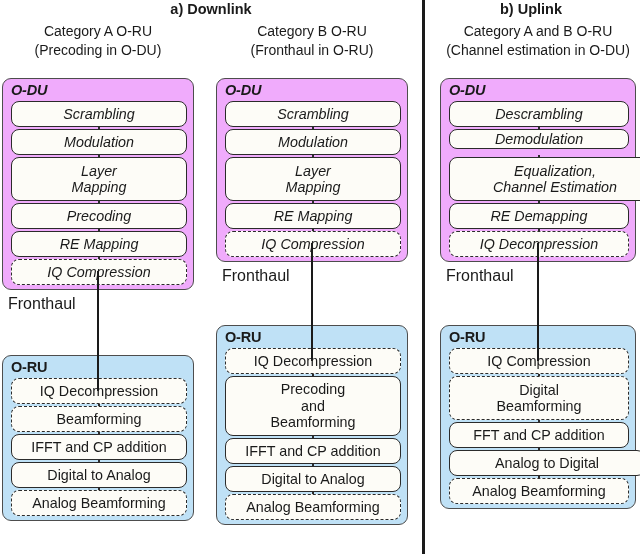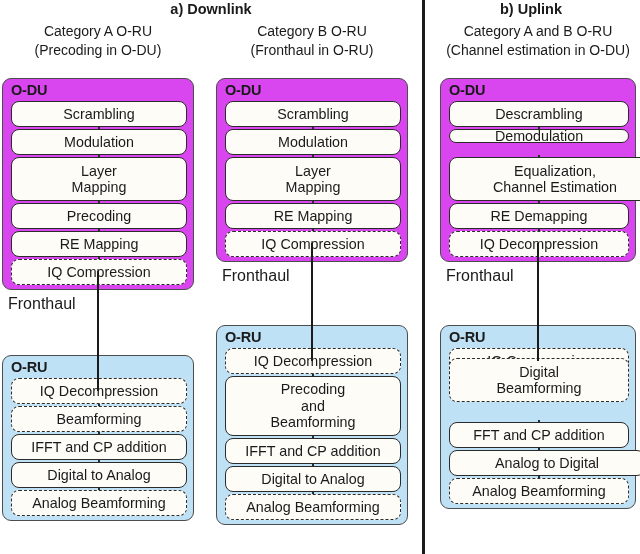--- a/index.html
+++ b/index.html
@@ -39,21 +39,21 @@
   }
 
   
   .group{
     position:absolute;
     box-sizing:border-box;
     border:1.6px solid #4d4d4d;
     border-radius:9px;
     padding:0;
   }
-  .group.odu{background:#d946ef;}
+  .group.odu{background:#f0abfc;font-style:italic;}
   .group.oru{background:#bfe1f6;}
   .group-label{
     position:absolute;
     top:3px;left:8px;
     font-size:14.5px;
     font-weight:bold;
     letter-spacing:-0.2px;
     line-height:16px;
   }
 
@@ -170,34 +170,34 @@
     <div class="fh-line" style="left: 311px; top: 243px; height: 118px;"></div>
     <div class="fh-label" style="left: 222px; top: 268px;">Fronthaul</div>
     <div class="col-caption" style="left: 426px; width: 224px; top: 22px;">
       <div class="">Category A and B O-RU</div>
       <div class="">(Channel estimation in O-DU)</div>
     </div>
     <div class="group odu" style="left: 440px; top: 78px; width: 196px; height: 184px;">
       <div class="group-label">O-DU</div>
       <div class="block" style="left: 8px; top: 22px; width: 180px; height: 26px;">Descrambling</div>
       <div class="connector" style="left: 97px; top: 48px; height: 2px;"></div>
-      <div class="block" style="left: 8px; top: 50px; width: 180px; height: 14px; border-radius: 9px;">Demodulation</div>
+      <div class="block" style="left: 8px; top: 50px; width: 180px; height: 20px;">Demodulation</div>
       <div class="connector" style="left: 97px; top: 76px; height: 2px;"></div>
       <div class="block" style="left: 8px; top: 78px; width: 212px; height: 44px;">Equalization,
 Channel Estimation</div>
       <div class="connector" style="left: 97px; top: 122px; height: 2px;"></div>
       <div class="block" style="left: 8px; top: 124px; width: 180px; height: 26px;">RE Demapping</div>
       <div class="connector" style="left: 97px; top: 150px; height: 2px;"></div>
       <div class="block dashed" style="left: 8px; top: 152px; width: 180px; height: 26px;">IQ Decompression</div>
     </div>
     <div class="group oru" style="left: 440px; top: 325px; width: 196px; height: 184px;">
       <div class="group-label">O-RU</div>
       <div class="block dashed" style="left: 8px; top: 22px; width: 180px; height: 26px;">IQ Compression</div>
       <div class="connector" style="left: 97px; top: 48px; height: 2px;"></div>
-      <div class="block dashed" style="left: 8px; top: 32px; width: 180px; height: 44px;">Digital
+      <div class="block dashed" style="left: 8px; top: 50px; width: 180px; height: 44px;">Digital
 Beamforming</div>
       <div class="connector" style="left: 97px; top: 94px; height: 2px;"></div>
       <div class="block" style="left: 8px; top: 96px; width: 180px; height: 26px;">FFT and CP addition</div>
       <div class="connector" style="left: 97px; top: 122px; height: 2px;"></div>
       <div class="block" style="left: 8px; top: 124px; width: 196px; height: 26px;">Analog to Digital</div>
       <div class="connector" style="left: 97px; top: 150px; height: 2px;"></div>
       <div class="block dashed" style="left: 8px; top: 152px; width: 180px; height: 26px;">Analog Beamforming</div>
     </div>
     <div class="fh-line" style="left: 537px; top: 243px; height: 118px;"></div>
     <div class="fh-label" style="left: 446px; top: 268px;">Fronthaul</div>

